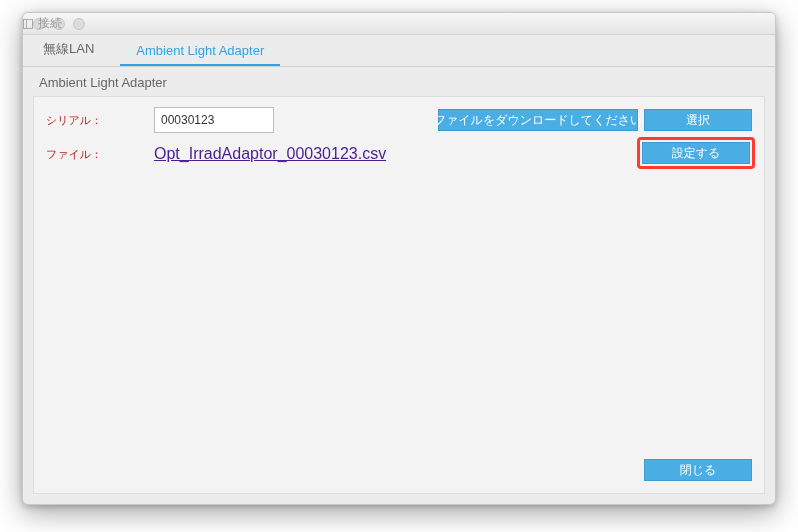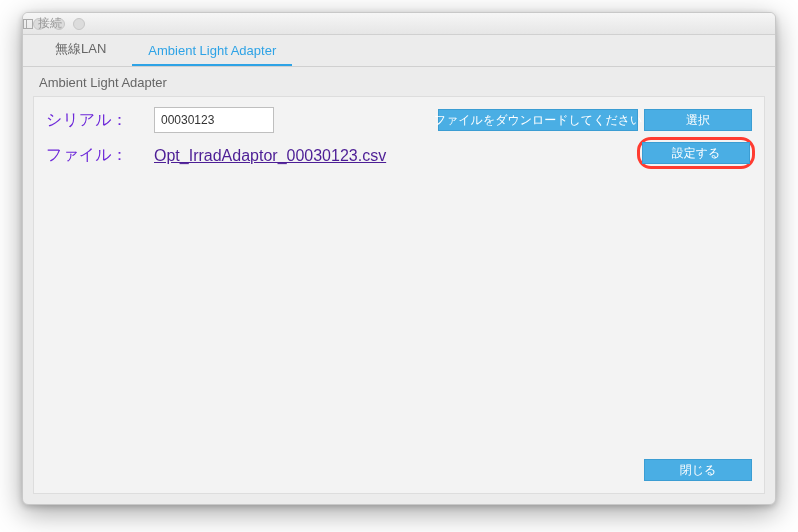--- a/index.html
+++ b/index.html
@@ -62,21 +62,21 @@
   .title-icon::before {
     content: "";
     position: absolute;
     left: 2px; top: -1px; bottom: -1px;
     width: 1px; background: #aaa;
   }
   .tabs {
     height: 32px;
     display: flex;
     align-items: flex-end;
-    padding: 0 16px;
+    padding: 0 4px;
     border-bottom: 1px solid #d0d0d0;
     background: #ececec;
   }
   .tab {
     padding: 7px 16px 6px;
     font-size: 13px;
     color: #666;
     cursor: pointer;
     border-bottom: 2px solid transparent;
     margin-right: 10px;
@@ -106,22 +106,22 @@
     padding: 10px 12px;
   }
   .row {
     display: flex;
     align-items: center;
     margin-bottom: 12px;
     gap: 8px;
   }
   .label-col {
     width: 100px;
-    color: #6d28d9;
-    font-size: 16px;
+    color: #b91c1c;
+    font-size: 11px;
   }
   .serial-input {
     width: 120px;
     height: 22px;
     border: 1px solid #bfbfbf;
     background: #fff;
     font-size: 12px;
     padding: 12px 6px;
     color: #333;
   }
@@ -149,21 +149,21 @@
   }
   .select-btn {
     width: 108px;
   }
   .set-btn {
     width: 108px;
   }
   .highlight-wrap {
     position: absolute;
     border: 3px solid #ff3b30;
-    border-radius: 14px;
+    border-radius: 4px;
     padding: 2px;
     right: 9px;
     top: 40px;
   }
   .close-btn {
     position: absolute;
     right: 12px;
     bottom: 12px;
     width: 108px;
   }

